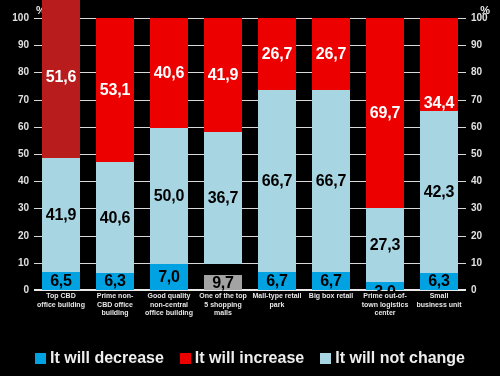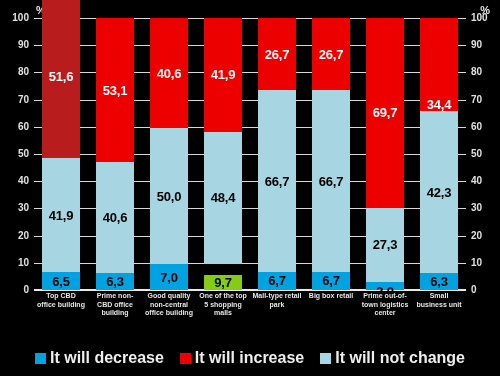--- a/index.html
+++ b/index.html
@@ -75,21 +75,21 @@
     display: flex;
     align-items: center;
     justify-content: center;
     overflow: visible;
   }
   .seg-decrease { background: #00A2E2; }
   .seg-nochange { background: #A8D5E2; }
   .seg-increase { background: #EC0000; }
 
   .seg-label {
-    font-size: 13px;
+    font-size: 16px;
     font-weight: bold;
     line-height: 1;
     white-space: nowrap;
     letter-spacing: -0.2px;
   }
   .seg-decrease .seg-label,
   .seg-nochange .seg-label { color: #000000; }
   .seg-increase .seg-label { color: #ffffff; }
 
   
@@ -217,25 +217,25 @@
             <span class="seg-label">7,0</span>
           </div>
           <div class="seg seg-nochange" style="bottom: 25.568px; height: 136px; background: rgb(168, 213, 226);">
             <span class="seg-label">50,0</span>
           </div>
           <div class="seg seg-increase" style="bottom: 161.568px; height: 110.432px; background: rgb(236, 0, 0);">
             <span class="seg-label">40,6</span>
           </div>
         </div>
         <div class="bar-col" style="left: 170px; width: 38px;">
-          <div class="seg seg-decrease" style="bottom: 0px; height: 15px; background: #84cc16;">
+          <div class="seg seg-decrease" style="bottom: 0px; height: 15px; background: #a3a3a3;">
             <span class="seg-label">9,7</span>
           </div>
           <div class="seg seg-nochange" style="bottom: 26.384px; height: 131.648px; background: rgb(168, 213, 226);">
-            <span class="seg-label">48,4</span>
+            <span class="seg-label">36,7</span>
           </div>
           <div class="seg seg-increase" style="bottom: 158.032px; height: 113.968px; background: rgb(236, 0, 0);">
             <span class="seg-label">41,9</span>
           </div>
         </div>
         <div class="bar-col" style="left: 224px; width: 38px;">
           <div class="seg seg-decrease" style="bottom: 0px; height: 18.224px; background: rgb(0, 162, 226);">
             <span class="seg-label">6,7</span>
           </div>
           <div class="seg seg-nochange" style="bottom: 18.224px; height: 181.424px; background: rgb(168, 213, 226);">

